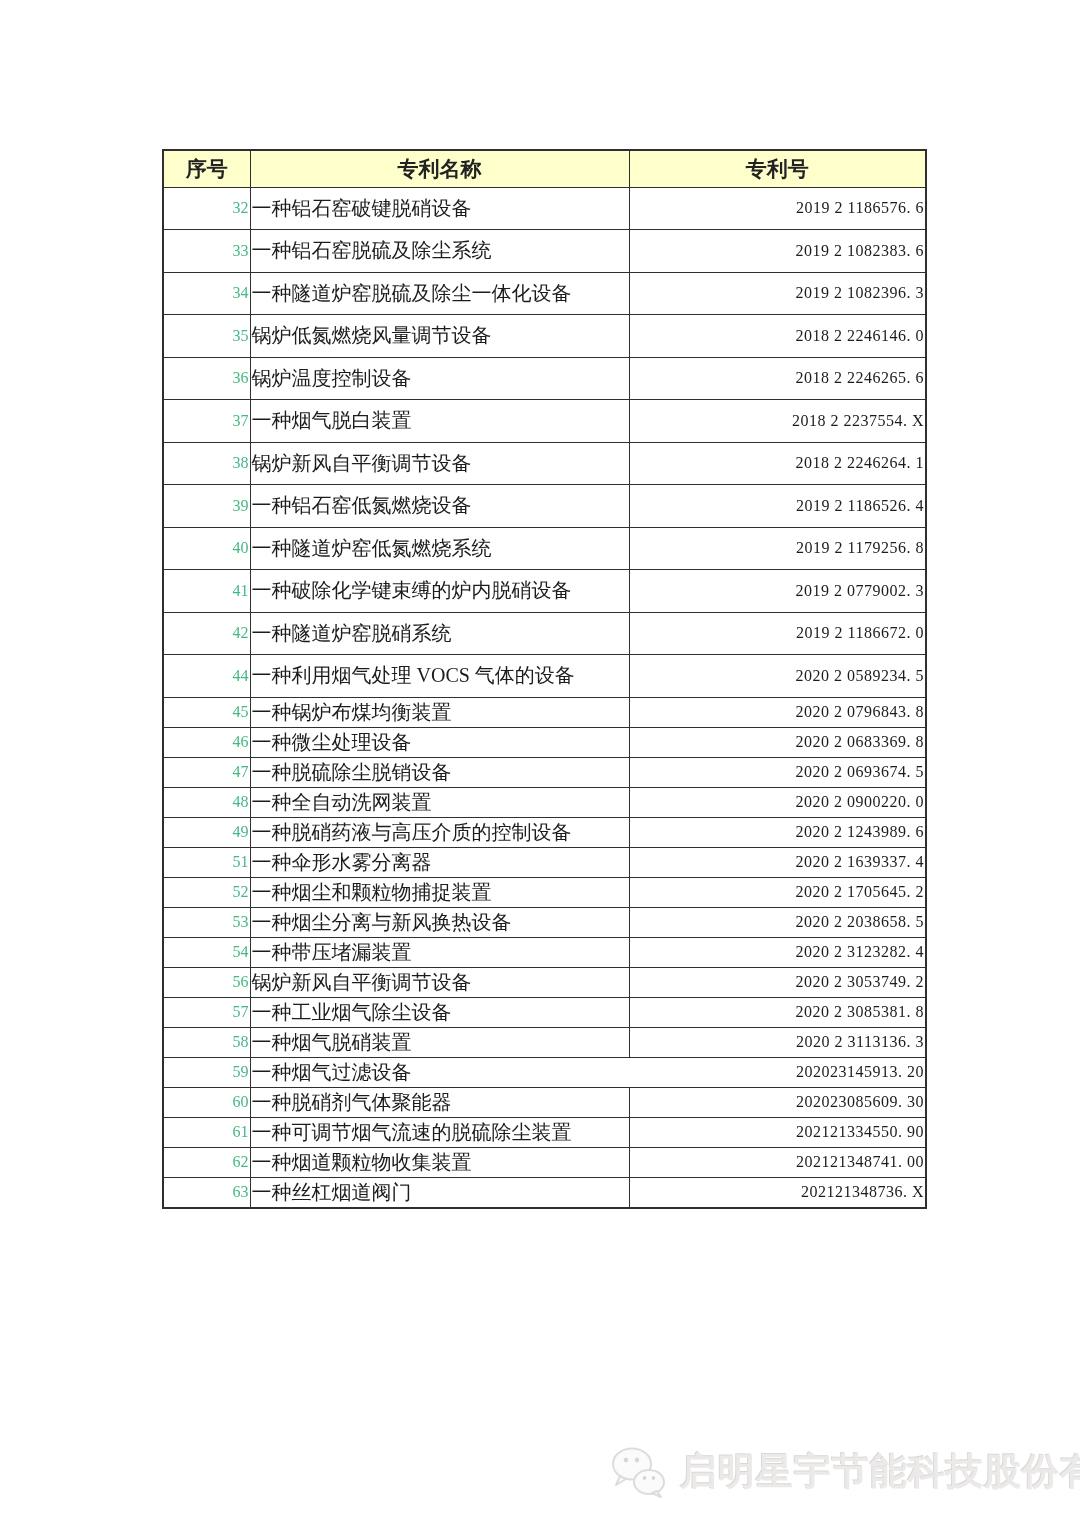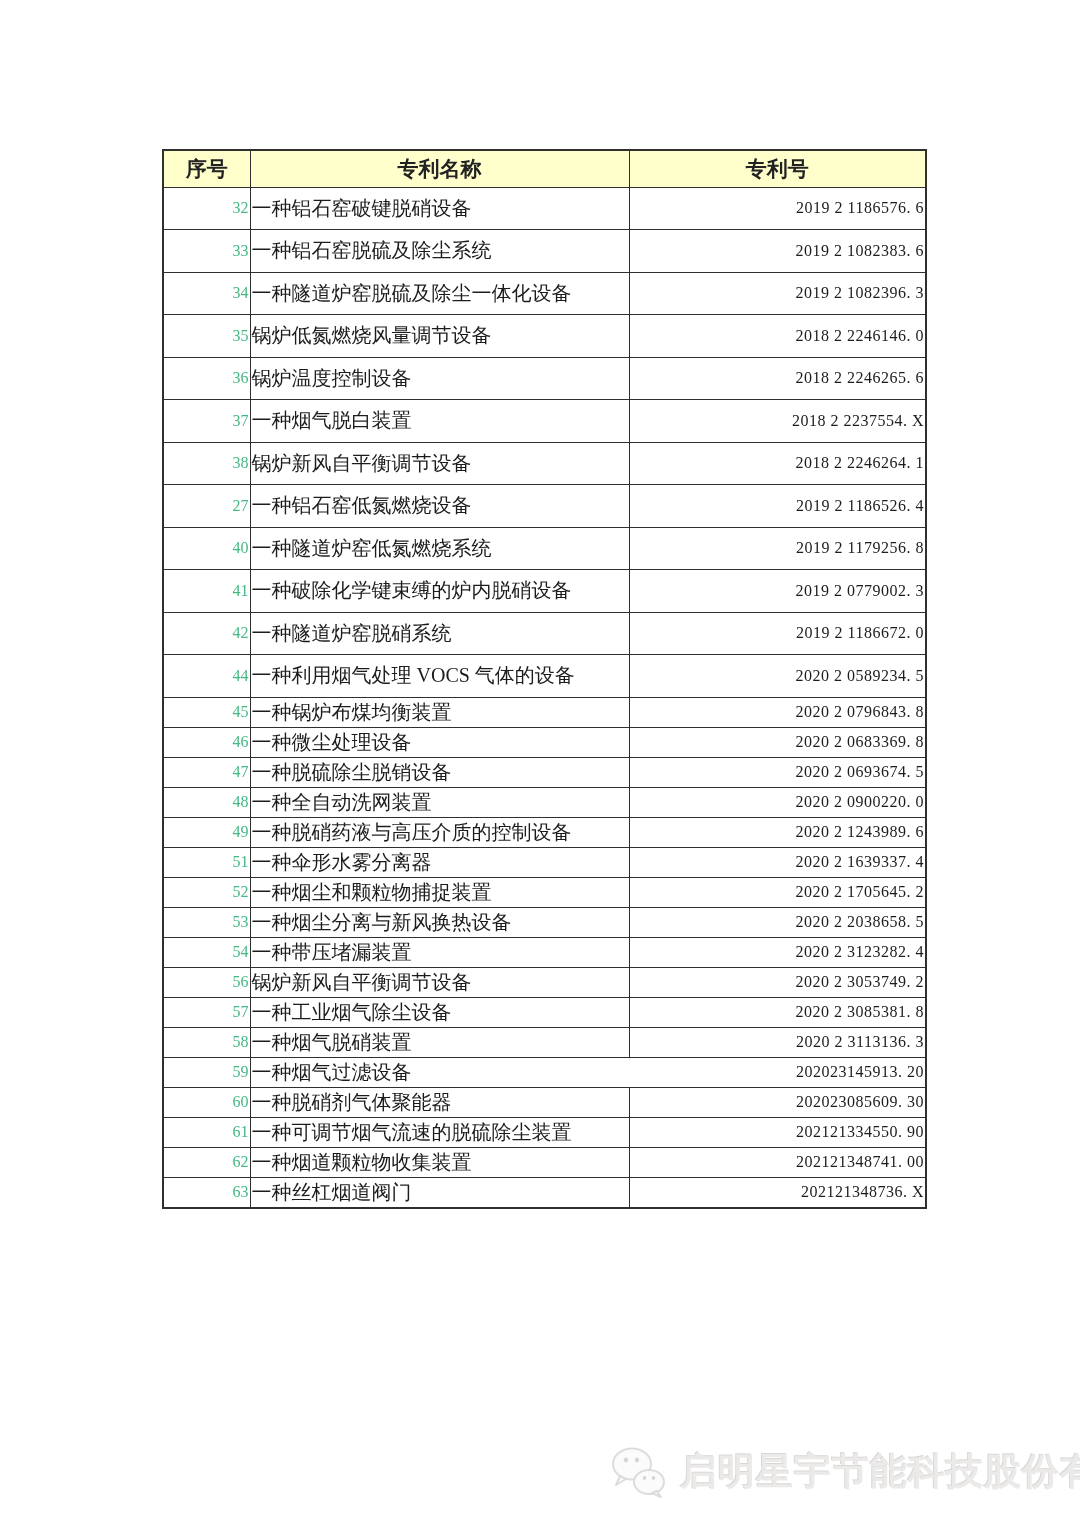--- a/index.html
+++ b/index.html
@@ -106,21 +106,21 @@
           <td class="no">37</td>
           <td class="name">一种烟气脱白装置</td>
           <td class="num">2018 2 2237554. X</td>
         </tr>
         <tr class="tall">
           <td class="no">38</td>
           <td class="name">锅炉新风自平衡调节设备</td>
           <td class="num">2018 2 2246264. 1</td>
         </tr>
         <tr class="tall">
-          <td class="no">27</td>
+          <td class="no">39</td>
           <td class="name">一种铝石窑低氮燃烧设备</td>
           <td class="num">2019 2 1186526. 4</td>
         </tr>
         <tr class="tall">
           <td class="no">40</td>
           <td class="name">一种隧道炉窑低氮燃烧系统</td>
           <td class="num">2019 2 1179256. 8</td>
         </tr>
         <tr class="tall">
           <td class="no">41</td>

